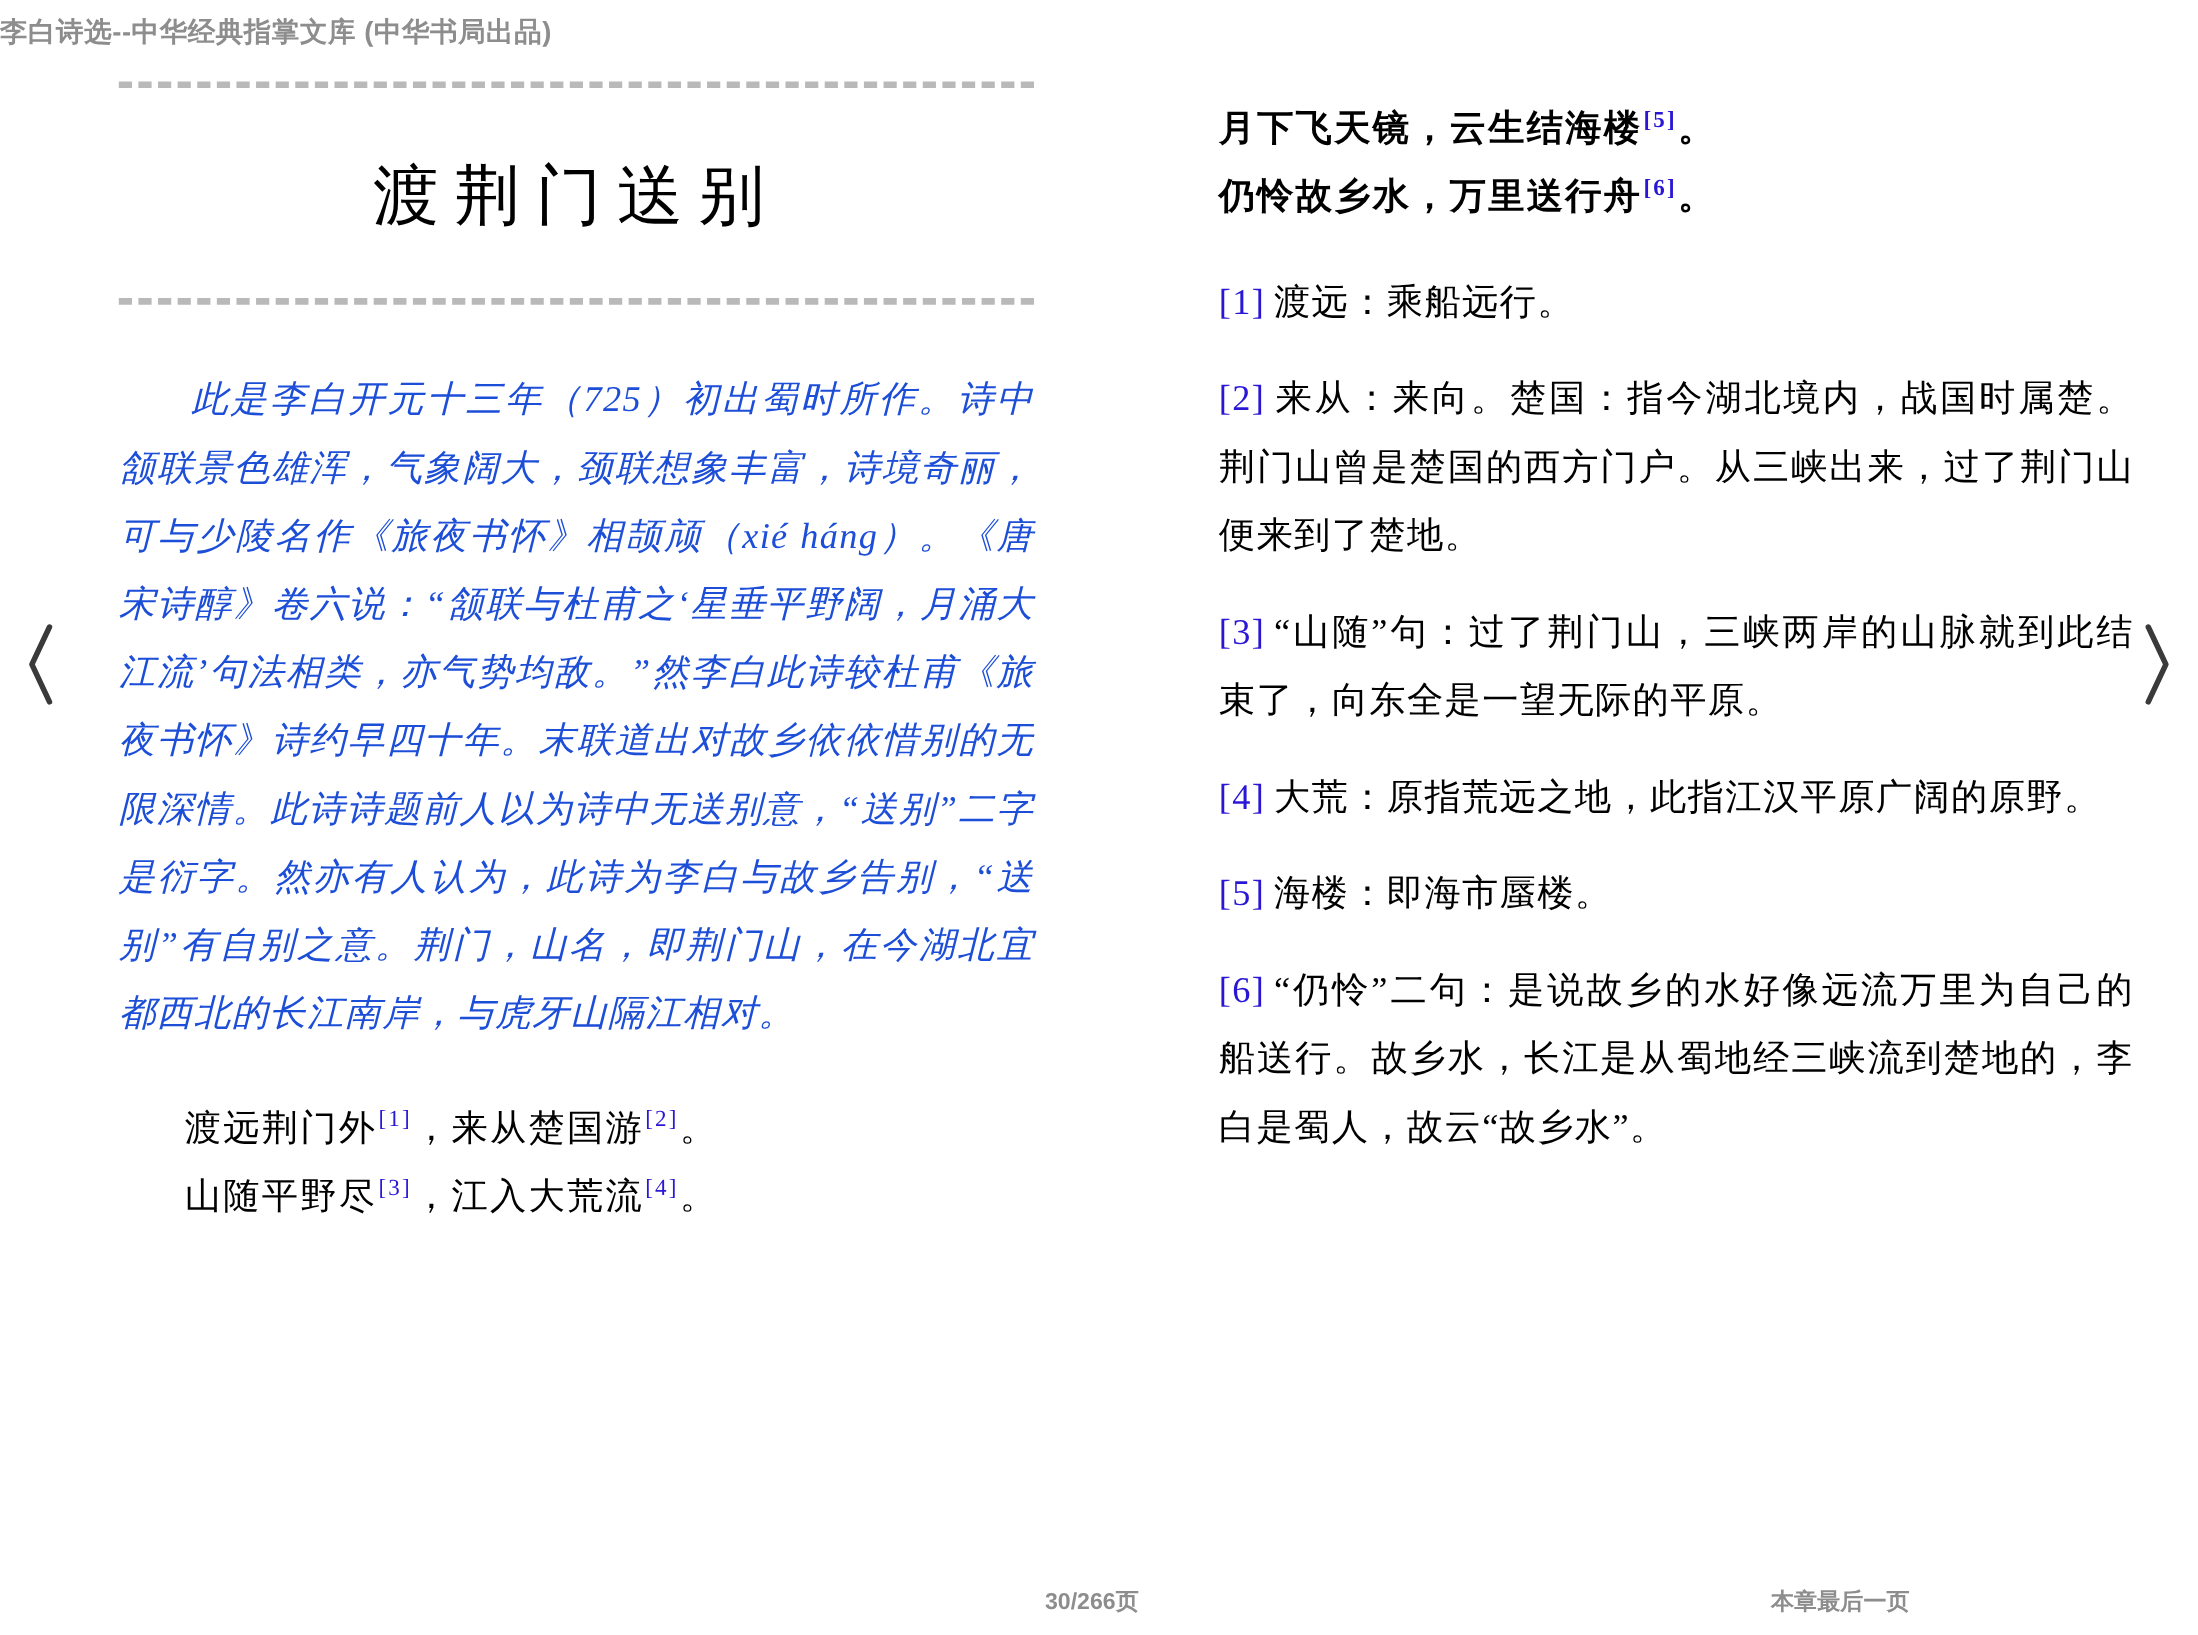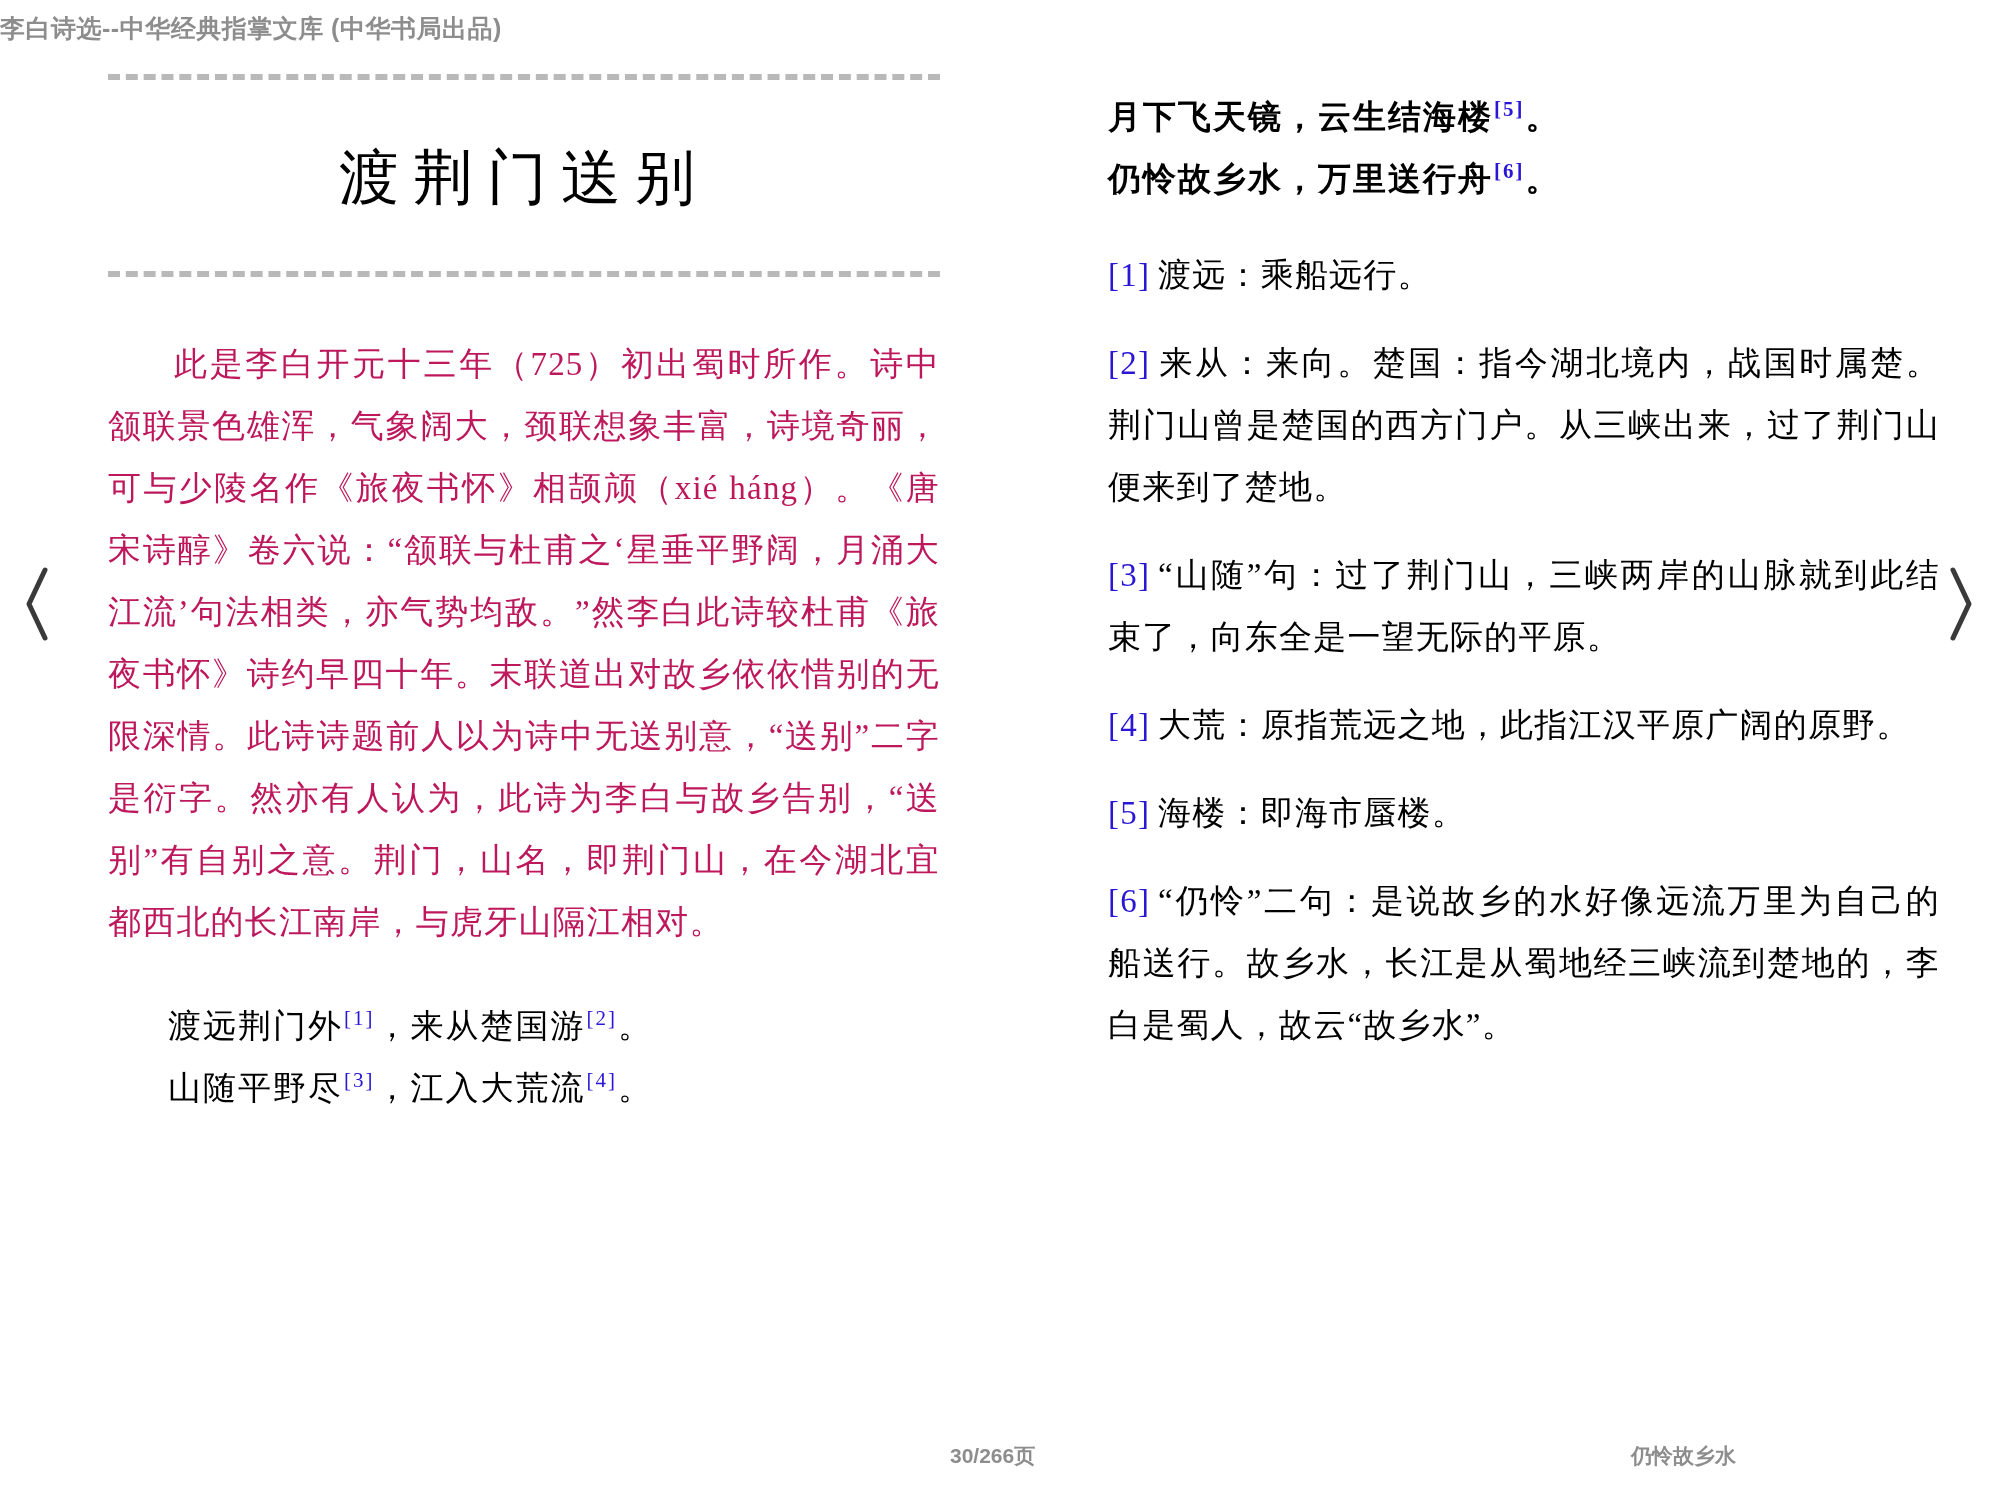--- a/index.html
+++ b/index.html
@@ -86,26 +86,27 @@
     color: #000;
     letter-spacing: 14px;
     padding: 58px 0 52px 0;
     white-space: nowrap;
   }
 
   
   .prose {
     font-size: 33px;
     line-height: 62px;
-    color: #be185d;
+    color: #1d4ed8;
     text-align: justify;
     text-justify: inter-ideograph;
     text-indent: 66px;
     margin-top: 56px;
     letter-spacing: 1.2px;
+    font-style: italic;
   }
 
   
   .poem {
     margin-top: 42px;
   }
   .poem-line {
     font-size: 33px;
     line-height: 62px;
     color: #000;
@@ -244,14 +245,14 @@
         <span class="note-marker">[6]</span><span>“仍怜”二句：是说故乡的水好像远流万里为自己的船送行。故乡水，长江是从蜀地经三峡流到楚地的，李白是蜀人，故云“故乡水”。</span>
       </div>
     </div>
 
   </div>
 
 </div>
 
 <div class="page-footer">
   <span class="footer-progress">30/266页</span>
-  <span class="footer-note">仍怜故乡水</span>
+  <span class="footer-note">本章最后一页</span>
 </div>
 
 </body></html>

